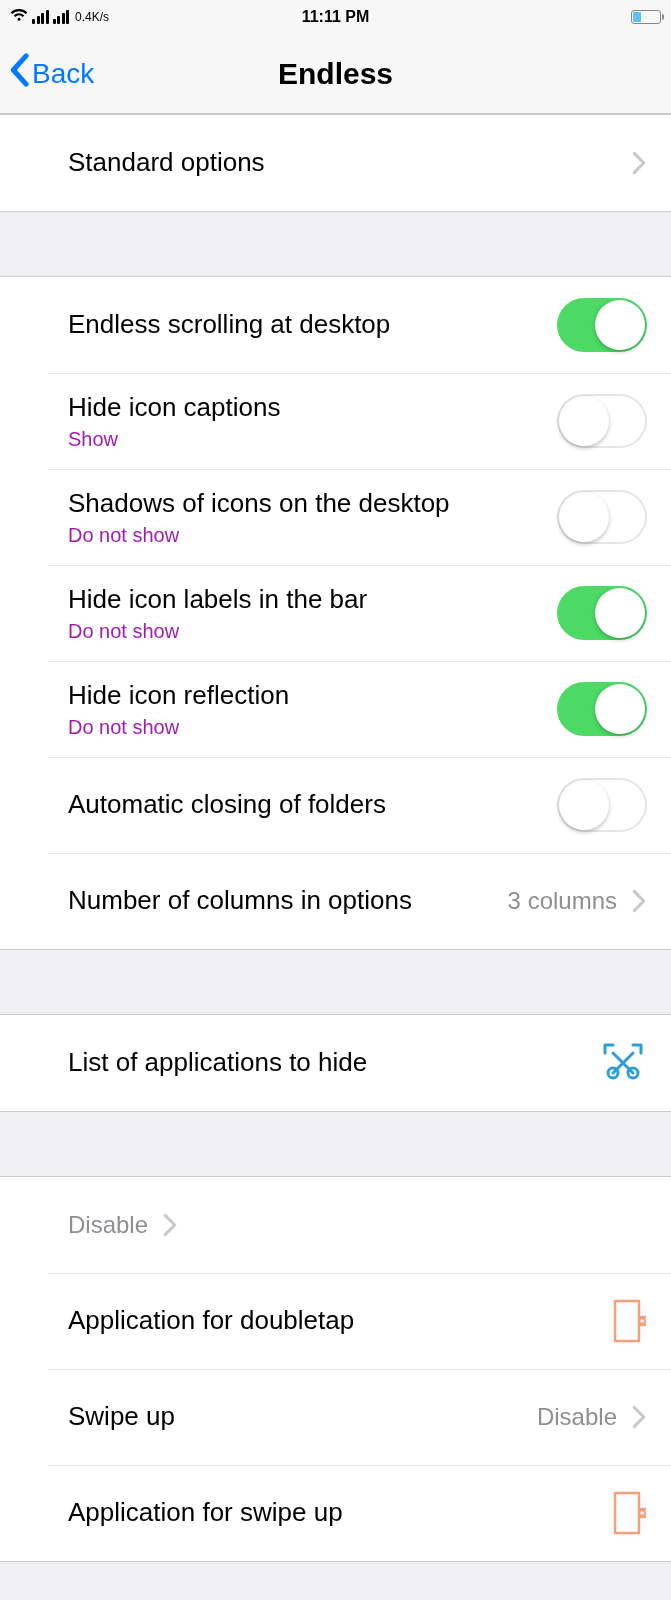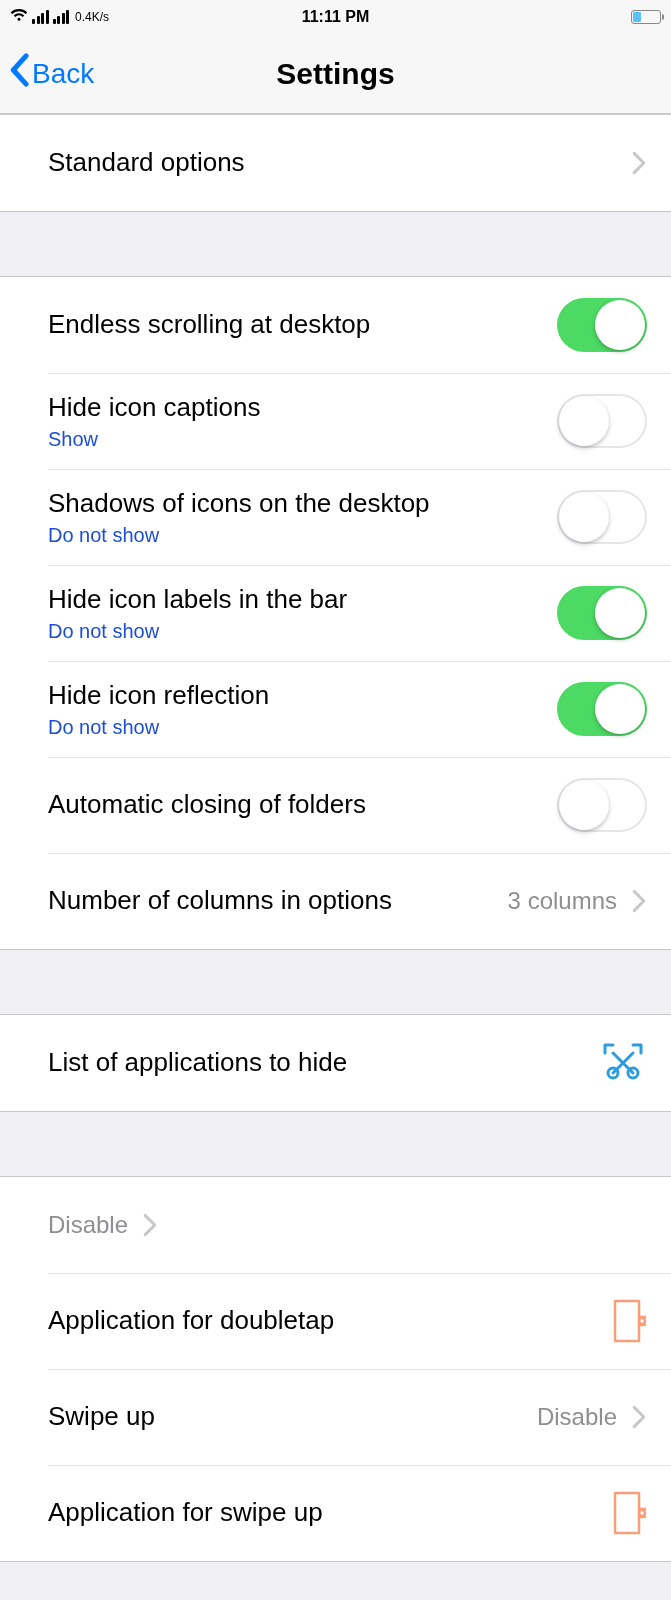--- a/index.html
+++ b/index.html
@@ -48,33 +48,33 @@
   .nav-title { position:absolute; left:50%; transform:translateX(-50%); font-size:30px; font-weight:600;}
   
   .group { margin-top: 0; background:#fff; border-top:1px solid #c8c7cc; border-bottom:1px solid #c8c7cc;}
   .group + .group { margin-top: 64px; }
   .group.first { margin-top:0; }
   .group.gap-big { margin-top: 64px; }
   .row {
     min-height: 96px;
     display:flex;
     align-items:center;
-    padding: 0 24px 0 48px;
+    padding: 0 24px 0 68px;
     position:relative;
   }
   .row + .row::before{
     content:"";
     position:absolute;
     left:48px; right:0; top:0;
     height:1px;
     background:#e5e5ea;
   }
   .row-label { flex:1; display:flex; flex-direction:column; justify-content:center;}
   .row-title { font-size:26px; font-weight:400; color:#000; line-height:1.3;}
-  .row-sub { font-size:20px; color:#1d4ed8; margin-top:4px;}
+  .row-sub { font-size:20px; color:#a21caf; margin-top:4px;}
   .row-value { font-size:24px; color:#8e8e93; margin-right:14px;}
   .chevron { color:#c7c7cc; }
   .chevron svg{ width:16px; height:24px; display:block;}
   
   .toggle { width:90px; height:54px; border-radius:27px; position:relative; transition:.15s; flex:none;}
   .toggle.off { background:#fff; box-shadow: inset 0 0 0 2px #e5e5ea;}
   .toggle.on { background:#4cd964; }
   .knob { position:absolute; top:2px; width:50px; height:50px; border-radius:50%; background:#fff; box-shadow:0 2px 4px rgba(0,0,0,.25);}
   .toggle.off .knob{ left:2px;}
   .toggle.on .knob{ right:2px;}
@@ -116,21 +116,21 @@
 
 <div class="nav-bar">
   <div class="back-btn">
     <span>
       <svg viewBox="0 0 14 24">
           <path d="M12 2 3 12l9 10" fill="none" stroke="#007aff" stroke-width="3.5" stroke-linecap="round" stroke-linejoin="round"></path>
         </svg>
     </span>
     <span>Back</span>
   </div>
-  <div class="nav-title">Settings</div>
+  <div class="nav-title">Endless</div>
 </div>
 
 <div class="group first">
   <div class="row">
     <div class="row-label">
         <span class="row-title">Standard options</span>
       </div>
     <span class="chevron">
         <svg viewBox="0 0 12 20">
           <path d="m2 2 8 8-8 8" fill="none" stroke="#c7c7cc" stroke-width="2.5" stroke-linecap="round" stroke-linejoin="round"></path>

